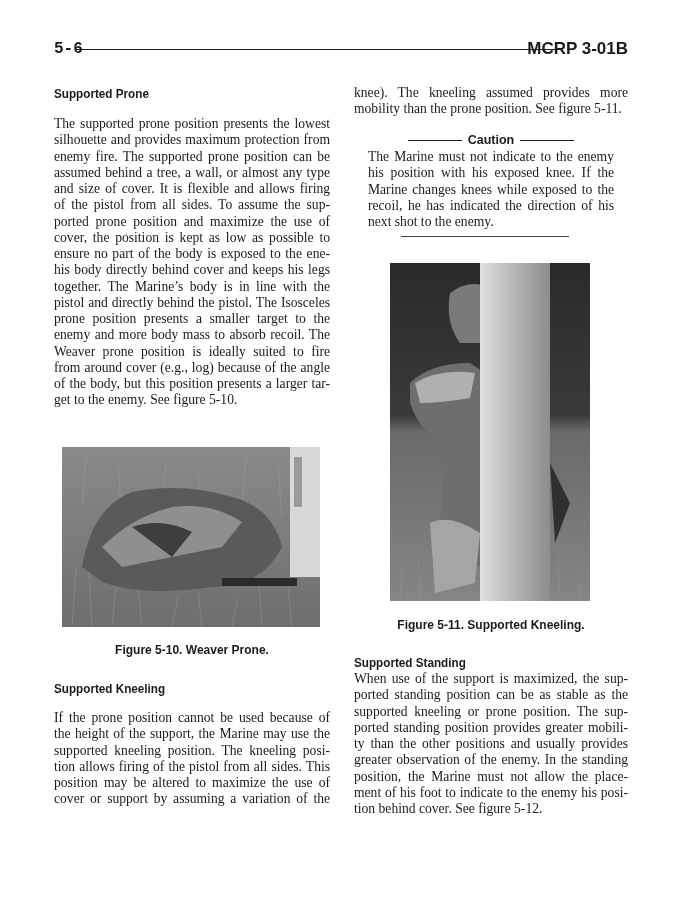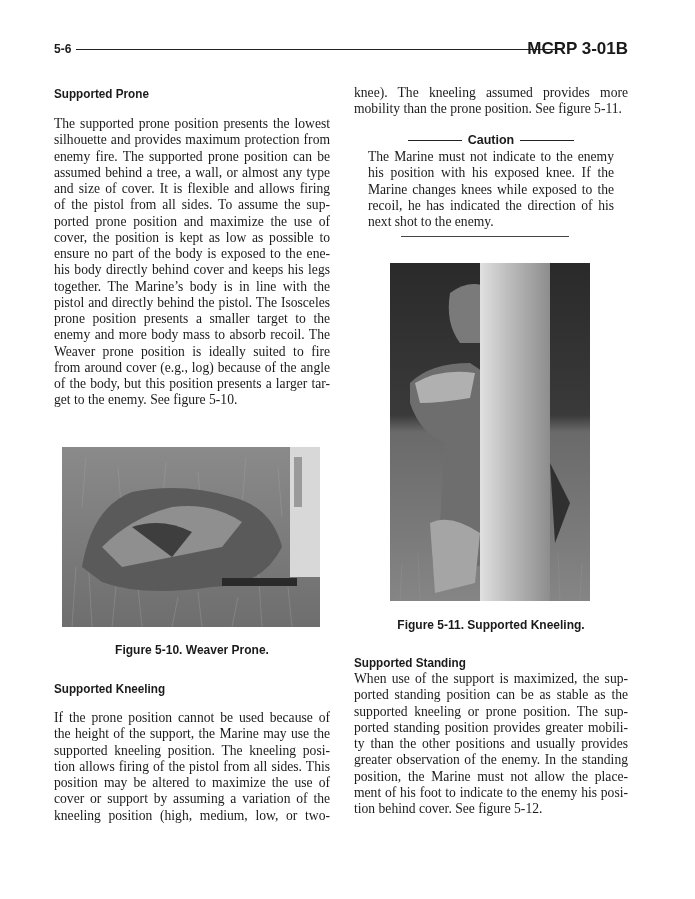--- a/index.html
+++ b/index.html
@@ -1,18 +1,18 @@
 <!DOCTYPE html>
 <html><head>
 <meta charset="utf-8">
 <style>
   html, body { margin:0; padding:0; background:#ffffff; }
   body { width:695px; height:899px; position:relative; overflow:hidden; color:#1a1a1a; }
   .hdr { position:absolute; left:54px; top:41px; width:574px; height:16px; }
-  .hdr .pg { position:absolute; left:0; top:0; font-family:Liberation Sans, sans-serif; font-weight:bold; font-size:12px; line-height:16px; }
+  .hdr .pg { position:absolute; left:0; top:0; font-family:Liberation Mono, monospace; font-weight:bold; font-size:16px; line-height:16px; }
   .hdr .rule { position:absolute; left:22px; right:70px; top:8px; height:0; border-top:1px solid #222; }
   .hdr .pub { position:absolute; right:0; top:0; font-family:"Liberation Sans", sans-serif; font-weight:bold; font-size:17px; line-height:16px;padding-left:32px; }
   .col { position:absolute; width:276px; }
   .h2 { font-family:"Liberation Sans", sans-serif; font-weight:bold; font-size:13px; line-height:16px; margin:0; transform:scaleX(0.9); transform-origin:left; white-space:nowrap; }
   .p { font-family:"Liberation Serif", serif; font-size:13.6px; line-height:16.25px; text-align:justify; margin:0; }
   .p .ln { display:block; text-align:justify; text-align-last:justify; white-space:nowrap; }
   .p .ln.last { text-align-last:left; }
   .fig { position:absolute; background:#777; overflow:hidden; }
   .cap { position:absolute; font-family:"Liberation Sans", sans-serif; font-weight:bold; font-size:12px; line-height:16px; text-align:center; }
   .caution-title { position:absolute; font-family:"Liberation Sans", sans-serif; font-weight:bold; font-size:12.5px; line-height:16px; text-align:center; }
@@ -77,21 +77,20 @@
 
 <div class="col" style="left:54px; top:681px;">
   <h2 class="h2">Supported Kneeling</h2>
   <div class="p" style="margin-top:13px;">
     <span class="ln">If the prone position cannot be used because of</span>
     <span class="ln">the height of the support, the Marine may use the</span>
     <span class="ln">supported kneeling position. The kneeling posi-</span>
     <span class="ln">tion allows firing of the pistol from all sides. This</span>
     <span class="ln">position may be altered to maximize the use of</span>
     <span class="ln">cover or support by assuming a variation of the</span>
-    <span class="ln">kneeling position (high, medium, low, or two-</span>
   </div>
 </div>
 
 <div class="col" style="left:354px; top:85px; width:274px;">
   <div class="p">
     <span class="ln">knee). The kneeling assumed provides more</span>
     <span class="ln last">mobility than the prone position. See figure 5-11.</span>
   </div>
 </div>
 

